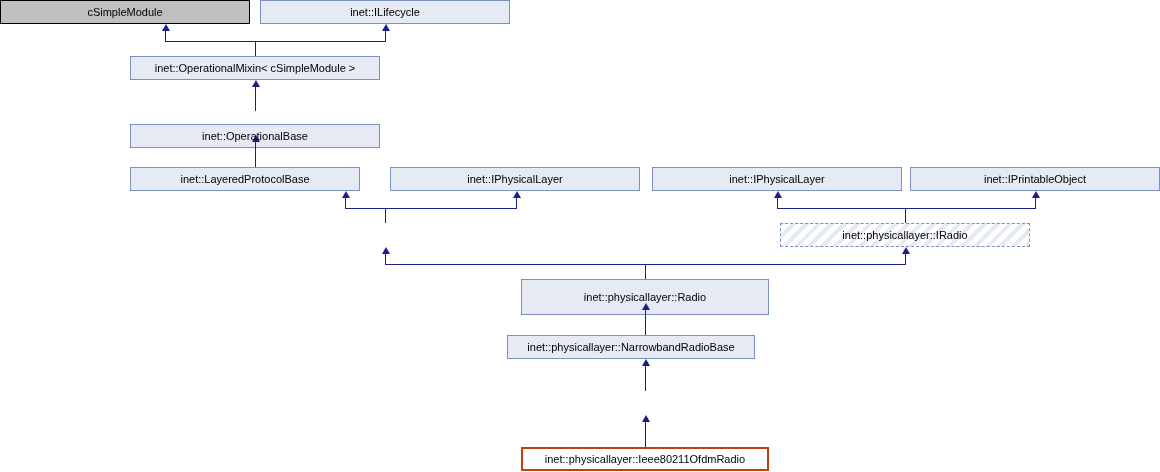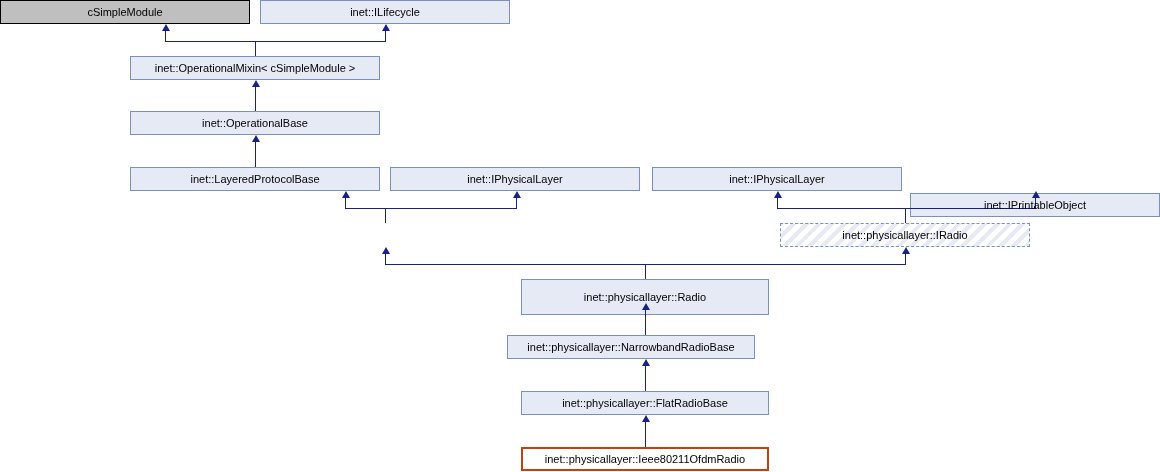--- a/index.html
+++ b/index.html
@@ -95,40 +95,40 @@
   <div class="edge h" style="left:165px; top:41px; width:221px; height:1px;"></div>
   <div class="edge v" style="left:255px; top:41px; width:1px; height:15px;"></div>
 
   <div class="node base" style="left:130px; top:56px; width:250px; height:24px;">
     <span class="label">inet::OperationalMixin&lt; cSimpleModule &gt;</span>
   </div>
 
   <div class="edge v" style="left:255px; top:87px; width:1px; height:24px;"></div>
   <div class="arrowhead" style="left:252px; top:80px;"></div>
 
-  <div class="node base" style="left:130px; top:111px; width:250px; height:24px;">
+  <div class="node base" style="left:130px; top:124px; width:250px; height:24px;">
     <span class="label">inet::OperationalBase</span>
   </div>
 
   <div class="edge v" style="left:255px; top:142px; width:1px; height:25px;"></div>
   <div class="arrowhead" style="left:252px; top:135px;"></div>
 
-  <div class="node base" style="left:130px; top:167px; width:250px; height:24px;">
+  <div class="node base" style="left:130px; top:167px; width:230px; height:24px;">
     <span class="label">inet::LayeredProtocolBase</span>
   </div>
 
   <div class="node base" style="left:390px; top:167px; width:250px; height:24px;">
     <span class="label">inet::IPhysicalLayer</span>
   </div>
 
   <div class="node base" style="left:652px; top:167px; width:250px; height:24px;">
     <span class="label">inet::IPhysicalLayer</span>
   </div>
 
-  <div class="node base" style="left:910px; top:167px; width:250px; height:24px;margin-top:26px;">
+  <div class="node base" style="left:910px; top:167px; width:250px; height:24px;">
     <span class="label">inet::IPrintableObject</span>
   </div>
 
   <div class="edge v" style="left:345px; top:198px; width:1px; height:11px;"></div>
   <div class="arrowhead" style="left:342px; top:191px;"></div>
   <div class="edge v" style="left:516px; top:198px; width:1px; height:11px;"></div>
   <div class="arrowhead" style="left:513px; top:191px;"></div>
   <div class="edge h" style="left:345px; top:208px; width:172px; height:1px;"></div>
   <div class="edge v" style="left:385px; top:208px; width:1px; height:15px;"></div>
 
@@ -158,23 +158,20 @@
   <div class="edge v" style="left:645px; top:310px; width:1px; height:25px;"></div>
   <div class="arrowhead" style="left:642px; top:303px;"></div>
 
   <div class="node base" style="left:507px; top:335px; width:248px; height:24px;">
     <span class="label">inet::physicallayer::NarrowbandRadioBase</span>
   </div>
 
   <div class="edge v" style="left:645px; top:366px; width:1px; height:25px;"></div>
   <div class="arrowhead" style="left:642px; top:359px;"></div>
 
-  <div class="node base" style="left:521px; top:391px; width:248px; height:24px;">
-    <span class="label">inet::physicallayer::FlatRadioBase</span>
-  </div>
 
   <div class="edge v" style="left:645px; top:422px; width:1px; height:25px;"></div>
   <div class="arrowhead" style="left:642px; top:415px;"></div>
 
   <div class="node current" style="left:521px; top:447px; width:248px; height:24px;">
     <span class="label">inet::physicallayer::Ieee80211OfdmRadio</span>
   </div>
 
 </div>
 

